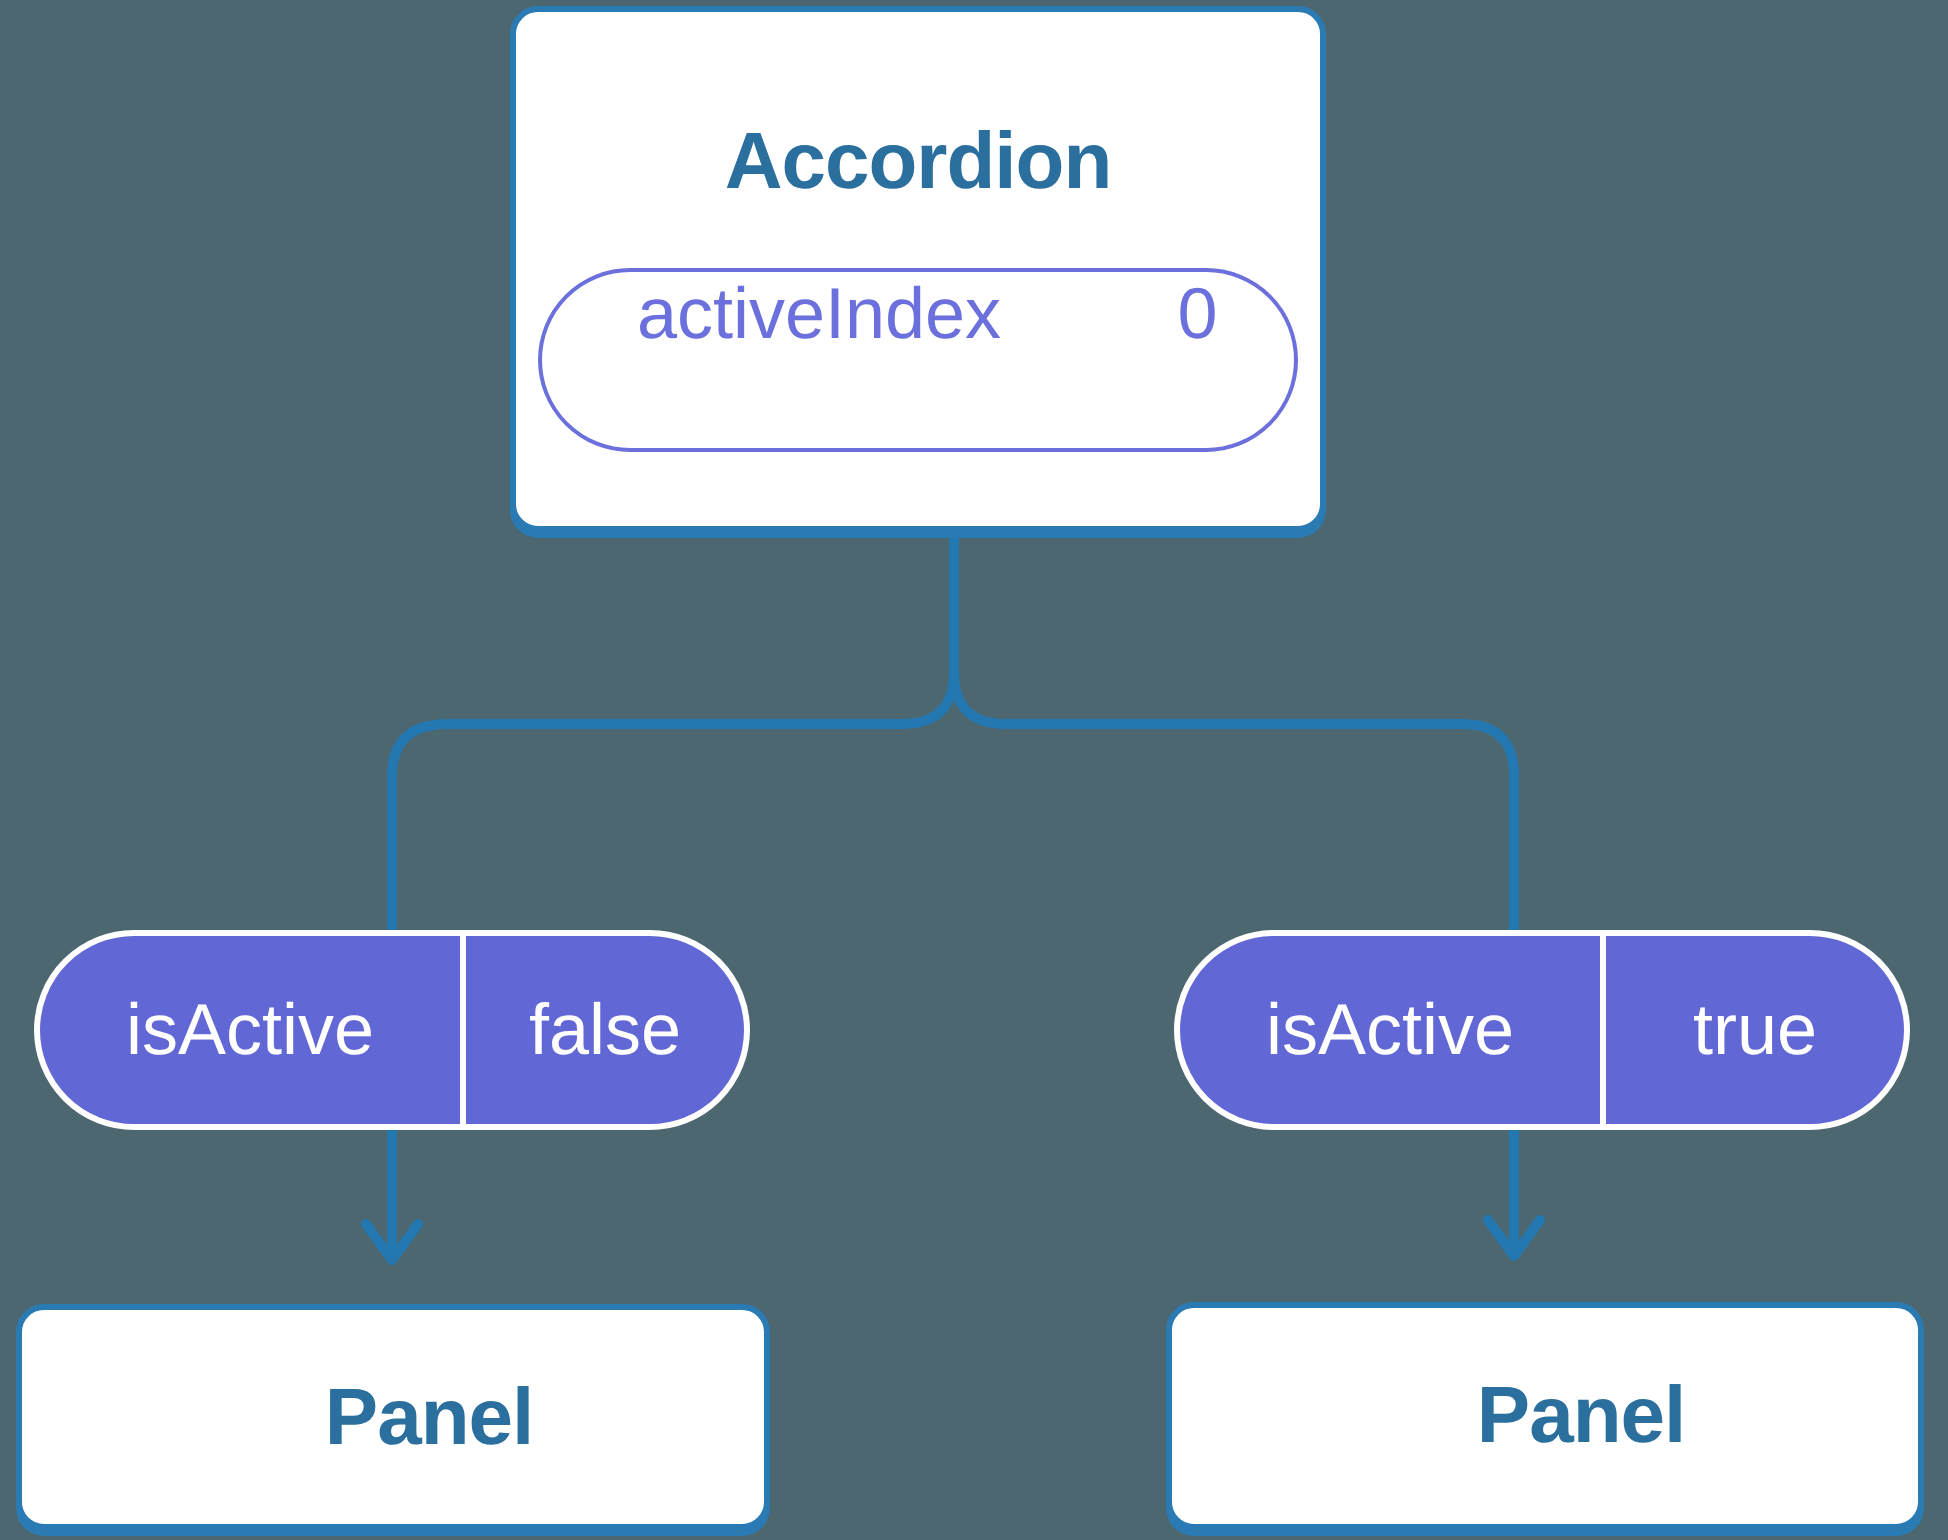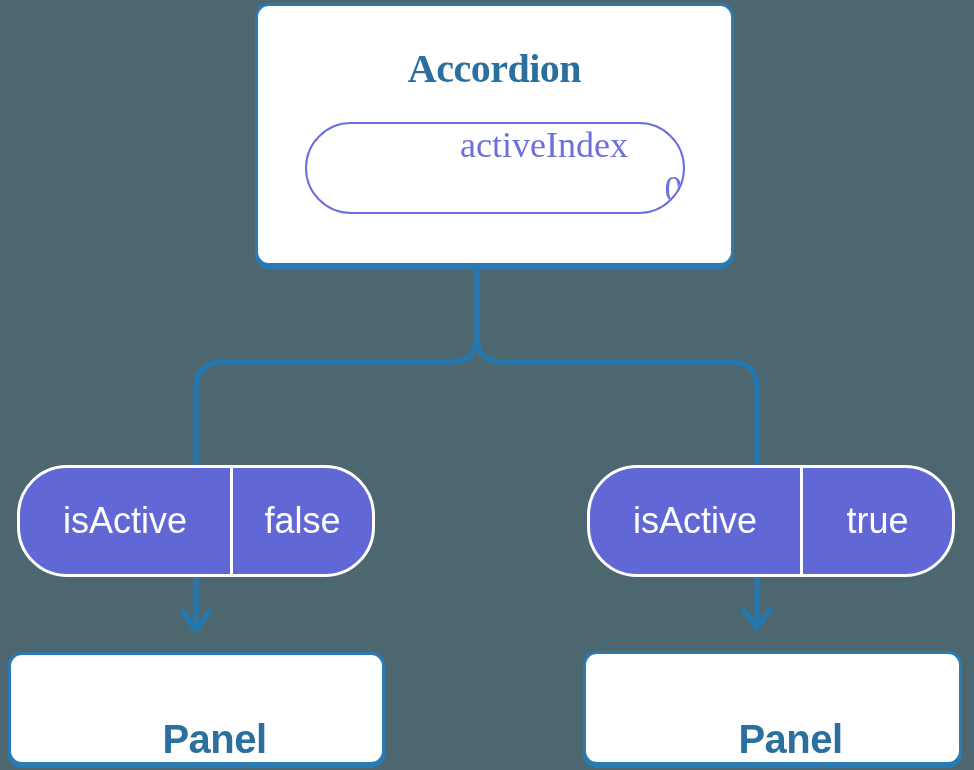--- a/index.html
+++ b/index.html
@@ -34,64 +34,63 @@
   .card{
     position:absolute;
     background:var(--card-bg);
     border:3px solid var(--card-border);
     border-radius:14px;
     box-shadow:0 3px 0 var(--card-border);
     display:flex;
     flex-direction:column;
     align-items:center;
   }
-  .card.root{left:255px;top:3px;width:479px;height:263px;padding-top:40px;font-family:Liberation Serif, serif;}
-  .card.panel{justify-content:flex-end;padding-left:36px;}
+  .card.root{left:255px;top:3px;width:408px;height:263px;padding-top:52px;}
+  .card.panel{justify-content:center;padding-left:36px;}
   .card.panel.left{left:8px;top:652px;width:377px;height:113px;}
   .card.panel.right{left:583px;top:651px;width:379px;height:114px;}
 
   .card-title{
     color:var(--heading-text);
     font-size:40px;
     font-weight:600;
     letter-spacing:-0.5px;
     line-height:1.15;
   }
 
   
   .state-pill{
     margin-top:30px;
     width:380px;
     height:92px;
     border:2.5px solid var(--purple-line);
     border-radius:46px;
     display:flex;
-    align-items:flex-end;
+    align-items:flex-start;
     overflow:hidden;
     background:var(--card-bg);
-    flex-direction:column;
   }
   .state-pill .name{
     width:277px;
     display:flex;align-items:center;justify-content:center;
     color:var(--purple-line);
     font-size:36px;
   }
   .state-pill .divider{width:2.5px;background:var(--purple-line);}
   .state-pill .value{
     flex:1;
     display:flex;align-items:center;justify-content:center;
     color:var(--purple-line);
     font-size:36px;
   }
 
   
   .prop-pill{
     position:absolute;
-    height:112px;
+    height:100px;
     background:var(--purple-fill);
     border:3px solid #ffffff;
     border-radius:50px;
     display:flex;
     align-items:stretch;
     overflow:hidden;
   }
   .prop-pill.left{left:17px;top:465px;width:358px;}
   .prop-pill.right{left:587px;top:465px;width:368px;}
   .prop-pill .name{

